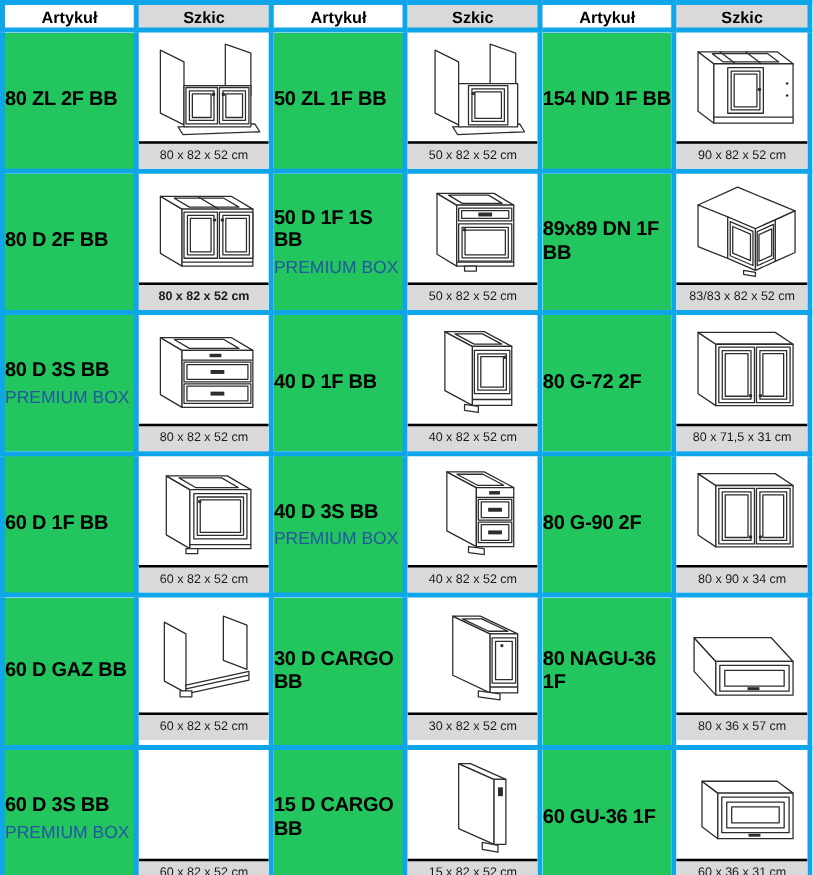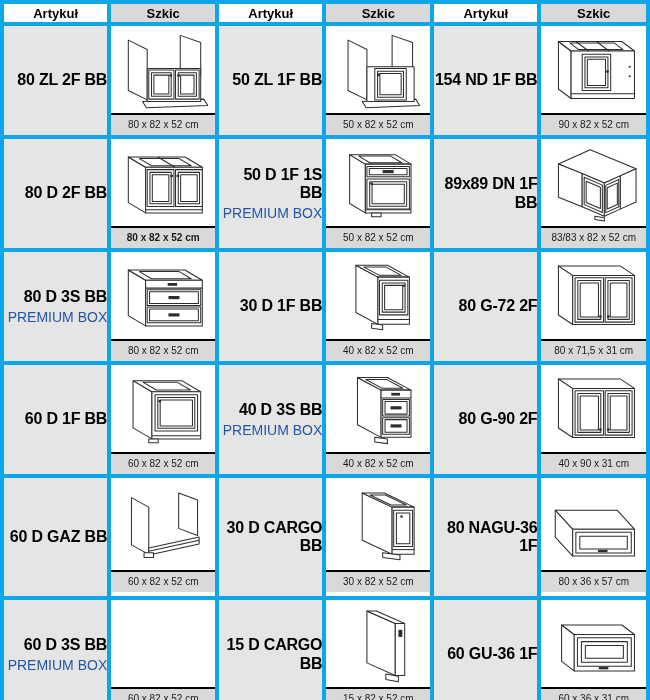--- a/index.html
+++ b/index.html
@@ -1,21 +1,21 @@
 <!DOCTYPE html>
 <html><head>
 <meta charset="utf-8">
 <style>
   html,body{margin:0;padding:0;background:#fff}
   body{width:650px;font-family:"Liberation Sans",sans-serif;color:#000;-webkit-font-smoothing:antialiased}
   table{border-collapse:collapse;width:650px;table-layout:fixed;border:3px solid #000}
   th,td{border:4px solid #0ea5e9;padding:0;vertical-align:middle;overflow:hidden}
   th{height:18px;font-size:13px;font-weight:700;text-align:center}
   th.szkic{background:#d9d9d9}
-  td.art{text-align:right;background:#e5e5e5}
+  td.art{text-align:left;background:#22c55e}
   .art-name{font-weight:700;font-size:16px;line-height:1.15;letter-spacing:-0.2px}
   .art-premium{font-weight:400;font-size:14px;margin-top:3px;color:#2456a4}
   td.sk{background:#fff}
   .sk-wrap{display:flex;flex-direction:column;height:109px}
   .sk-draw{flex:1;display:flex;align-items:center;justify-content:center}
   .sk-dims{height:20px;line-height:20px;border-top:2px solid #000;background:#d9d9d9;
            text-align:center;font-size:10px;color:#1a1a1a}
   .sk-dims.bold{font-weight:700}
   svg.sk-svg{display:block}
   .sk-svg polygon,.sk-svg rect{fill:#fff;stroke:#2d2d2d;stroke-width:1.3;stroke-linejoin:round}
@@ -213,21 +213,21 @@
                 <rect x="73" y="50" width="14" height="4" class="fill"></rect>
                 <rect x="46" y="64" width="68" height="20"></rect>
                 <rect x="49" y="66.5" width="62" height="15"></rect>
                 <rect x="73" y="72" width="14" height="4" class="fill"></rect>
               </svg>
             </div>
             <div class="sk-dims">80 x 82 x 52 cm</div>
           </div>
         </td>
         <td class="art">
-          <div class="art-name">30 D 1F BB</div>
+          <div class="art-name">40 D 1F BB</div>
         </td>
         <td class="sk">
           <div class="sk-wrap">
             <div class="sk-draw">
               <svg viewBox="0 0 132 100" width="114" height="86" class="sk-svg">
                 <polygon points="66,26 38,11 38,71 66,86"></polygon>
                 <polygon points="66,26 106,26 78,11 38,11"></polygon>
                 <polygon points="67.8,23.75 95.8,23.75 76.2,13.25 48.2,13.25" class="nf"></polygon>
                 <rect x="66" y="26" width="40" height="60"></rect>
                 <rect x="68" y="30" width="36" height="44"></rect>
@@ -327,21 +327,21 @@
                 <rect x="43" y="27" width="36" height="56"></rect>
                 <rect x="46.5" y="30.5" width="29" height="49"></rect>
                 <rect x="49.5" y="33.5" width="23" height="43"></rect>
                 <rect x="81" y="27" width="34" height="56"></rect>
                 <rect x="84.5" y="30.5" width="27" height="49"></rect>
                 <rect x="87.5" y="33.5" width="21" height="43"></rect>
                 <circle cx="75" cy="76" r="1.8" class="fill"></circle>
                 <circle cx="85" cy="76" r="1.8" class="fill"></circle>
               </svg>
             </div>
-            <div class="sk-dims">40 x 90 x 31 cm</div>
+            <div class="sk-dims">80 x 90 x 34 cm</div>
           </div>
         </td>
       </tr>
       <tr style="height: 122px;">
         <td class="art">
           <div class="art-name">60 D GAZ BB</div>
         </td>
         <td class="sk">
           <div class="sk-wrap">
             <div class="sk-draw">

